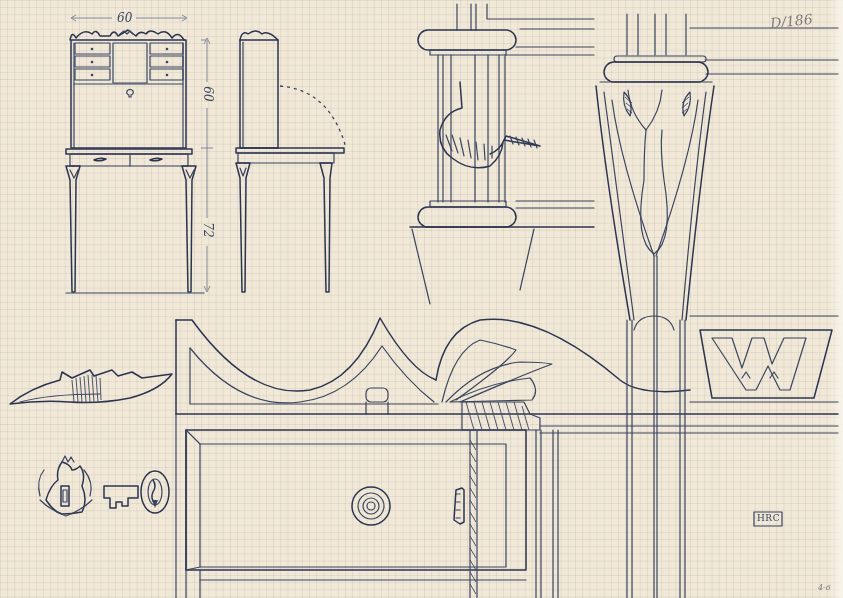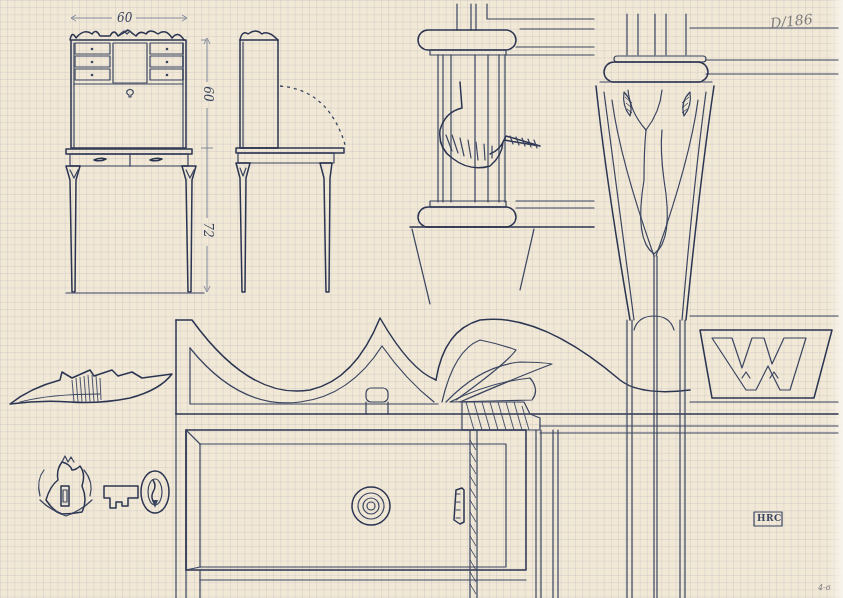--- a/index.html
+++ b/index.html
@@ -252,14 +252,14 @@
     <line class="ink" x1="685" y1="320" x2="685" y2="598"></line>
   </g>
 
   <rect class="ink" x="754" y="512" width="28" height="14"></rect>
 </svg>
 
 <div class="label" style="left:117px; top:12px;">60</div>
 <div class="label v" style="left:200px; top:88px;">60</div>
 <div class="label v" style="left:200px; top:224px;">72</div>
 <div class="label pencil-text" style="left:770px; top:14px; font-size:14px; transform:rotate(-6deg);">D/186</div>
-<div class="label" style="left:757px; top:514px; font-size:9px; font-style:normal; font-weight:bold; letter-spacing:0.5px;">HRC</div>
+<div class="label" style="left:757px; top:514px; font-size:9px; font-style:normal; font-weight:normal; letter-spacing:0.5px;">HRC</div>
 <div class="label pencil-text" style="left:818px; top:584px; font-size:8px;">4-6</div>
 
 </body></html>

